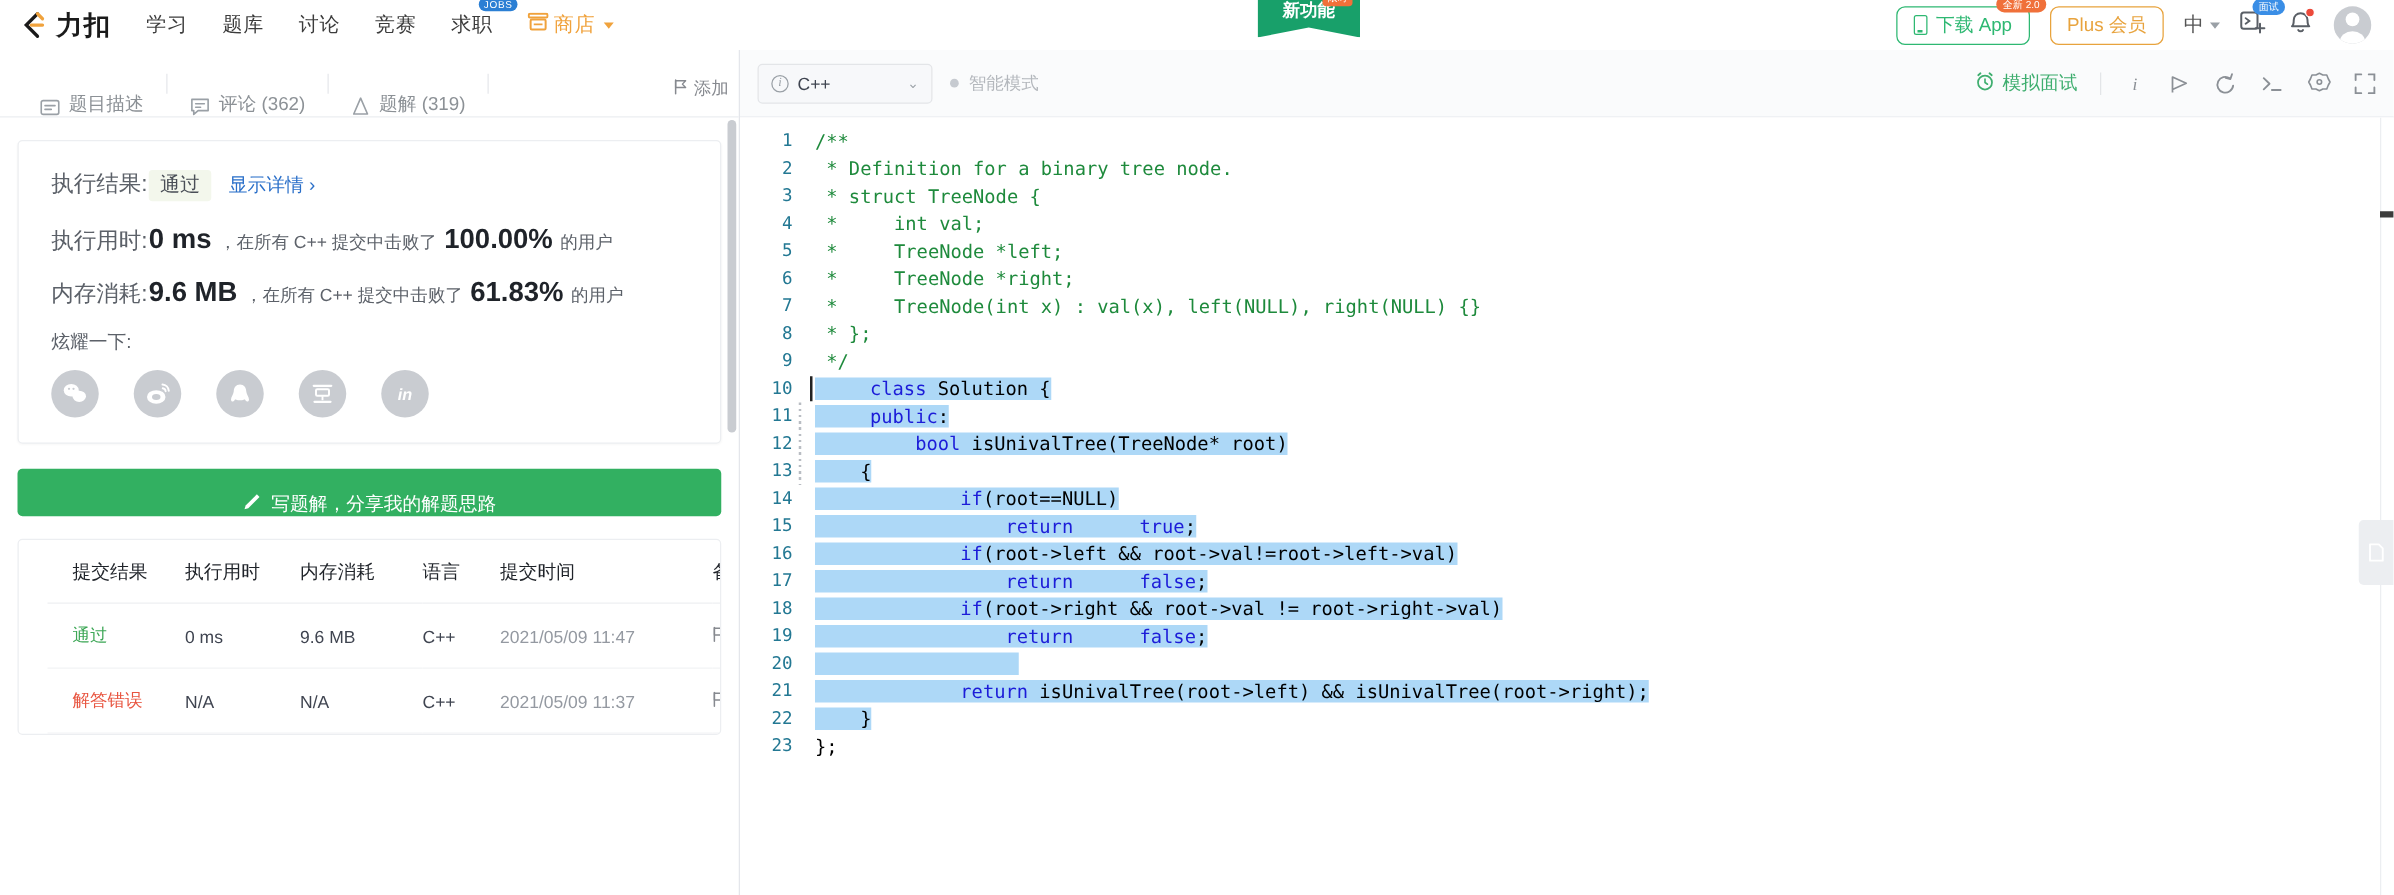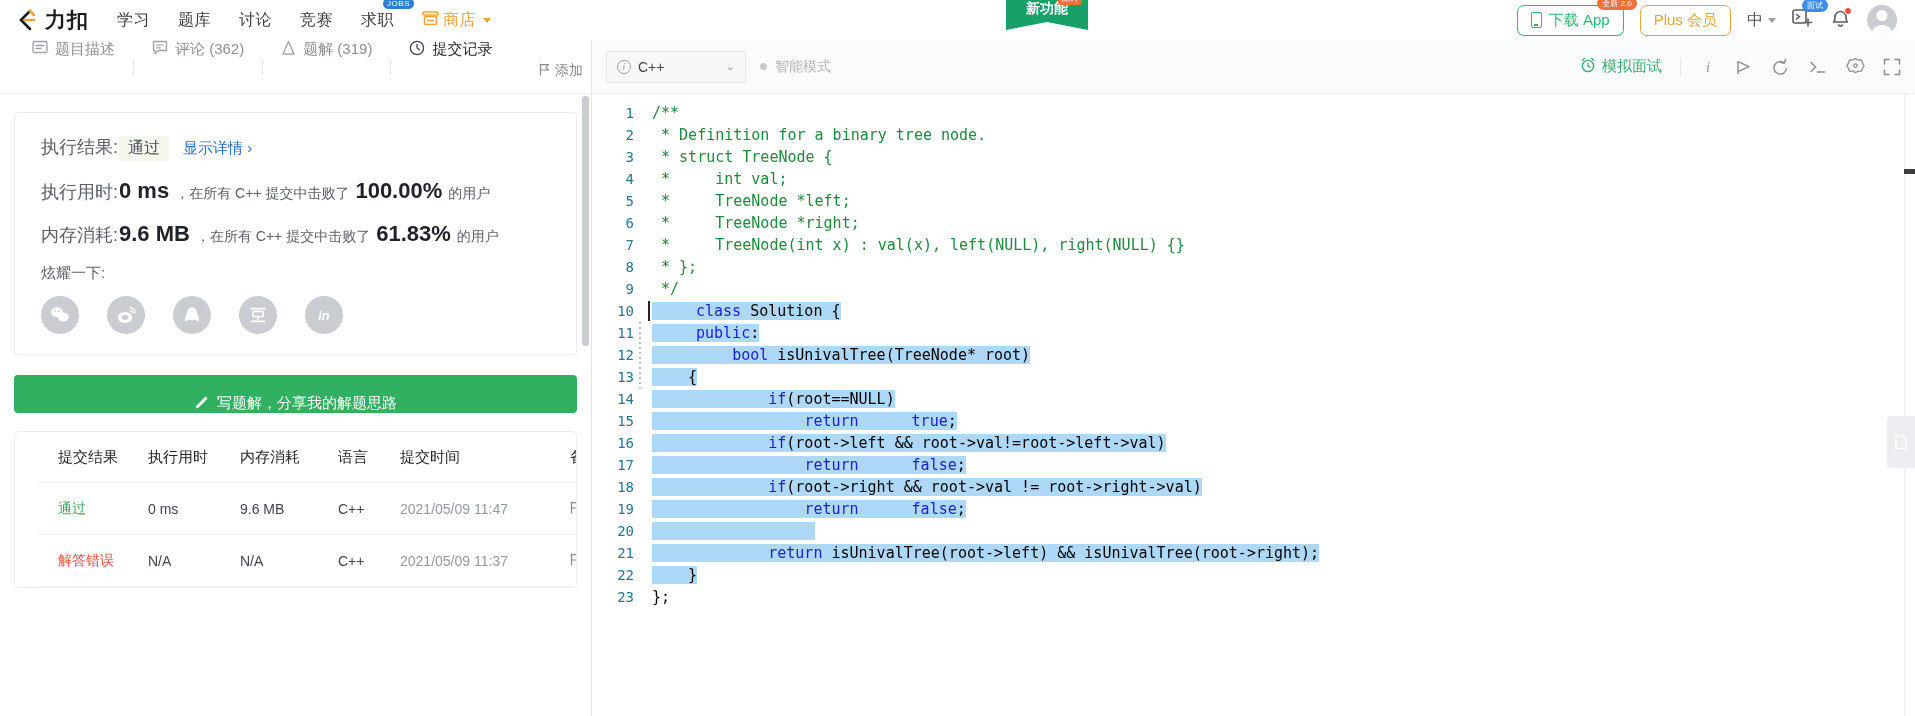--- a/index.html
+++ b/index.html
@@ -92,21 +92,21 @@
   
   .main { display: flex; height: 676px; }
   .left-pane { width: 592px; border-right: 1px solid #e4e6eb; display: flex; flex-direction: column; background: #fff; position: relative; }
   .right-pane { flex: 1; display: flex; flex-direction: column; background: #fff; position: relative; }
   
   .tabbar {
     height: 54px; display: flex; align-items: center; gap: 0;
     border-bottom: 1px solid #eceef1; padding-left: 14px;
   }
   .tab {
-    display: flex; align-items: flex-start; gap: 7px;
+    display: flex; align-items: flex-end; gap: 7px;
     font-size: 15px; color: #8c9196; padding: 0 18px; height: 100%;
     cursor: pointer; position: relative; white-space: nowrap;
   }
   .tab.active { color: #262626; }
   .tab-sep { width: 1px; height: 16px; background: #e6e8eb; }
   .tab svg { display: block; }
   
   .scroll-area { flex: 1; overflow: hidden; position: relative; padding: 18px 0 0 0; }
   .card {
     margin: 0 14px; background: #fff; border: 1px solid #eceef1;
@@ -328,29 +328,20 @@
       <div class="tab-sep"></div>
       <div class="tab">
         <span>
           <svg width="15" height="16" viewBox="0 0 15 16">
               <path d="M7.5 1.5 L2 14.2 h11 z" fill="none" stroke="#9aa0a6" stroke-width="1.3" stroke-linejoin="round"></path>
             </svg>
         </span>
         <span>题解 (319)</span>
       </div>
       <div class="tab-sep"></div>
-      <div class="tab active">
-        <span>
-          <svg width="16" height="16" viewBox="0 0 16 16">
-              <circle cx="8" cy="8" r="6.6" fill="none" stroke="#3f4450" stroke-width="1.3"></circle>
-              <path d="M8 4.4V8l2.6 1.8" fill="none" stroke="#3f4450" stroke-width="1.3" stroke-linecap="round"></path>
-            </svg>
-        </span>
-        <span>提交记录</span>
-      </div>
     </div>
 
     <div class="scroll-area">
       <div class="card">
         <div class="row">
           <span class="row-label">执行结果:</span>
           <span class="pass-chip">通过</span>
           <span class="link-blue">显示详情 ›</span>
         </div>
         <div class="row">

